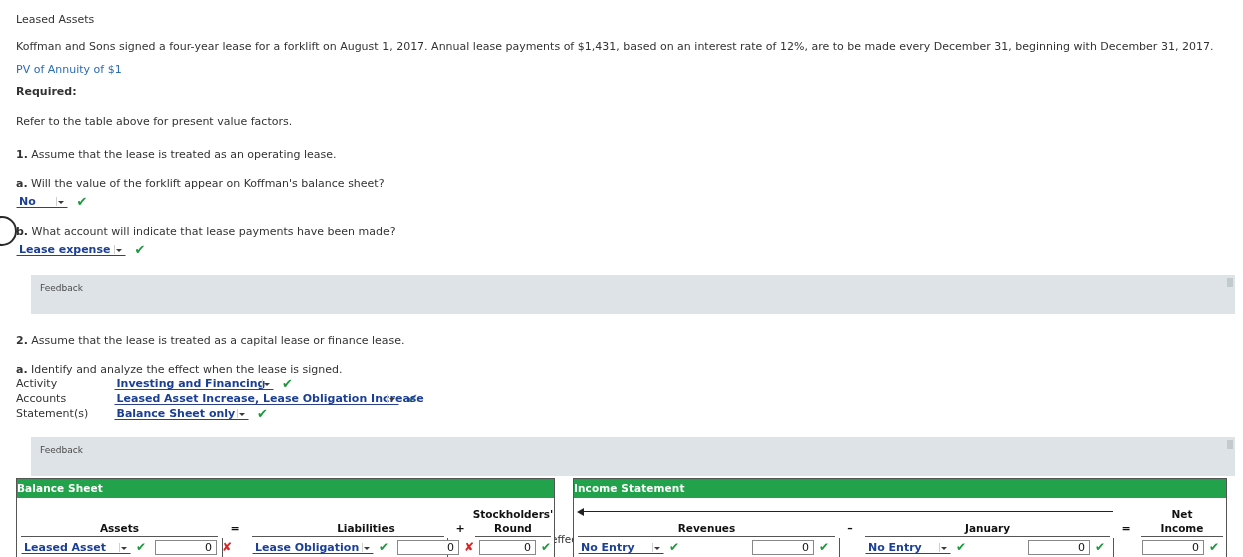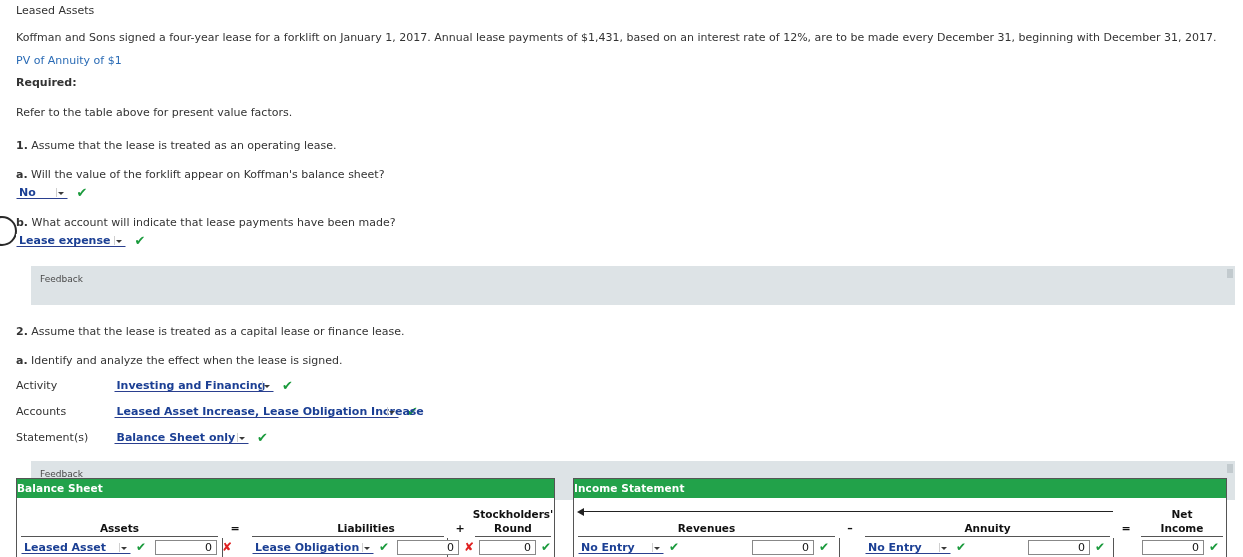--- a/index.html
+++ b/index.html
@@ -17,21 +17,21 @@
     overflow: hidden;
     position: relative;
   }
   .page { position: relative; width: 1243px; height: 557px; }
 
   .pad { padding-left: 16px; padding-right: 16px; }
 
   .title {
     font-size: 11px;
     color: #333;
-    padding-top: 4px;
+    padding-top: 13px;
     padding-bottom: 0;
   }
   .para {
     font-size: 11px;
     color: #333;
     margin-top: 14px;
     line-height: 14px;
   }
   .link {
     color: #2a6bb5;
@@ -129,21 +129,21 @@
     left: -13px;
     top: 216px;
     width: 26px;
     height: 26px;
     border: 2px solid #2a2a2a;
     border-radius: 50%;
     background: transparent;
   }
 
   
-  .arow { margin-top: 11px; height: 15px; }
+  .arow { height: 15px; }
   .arow .alab {
     display: inline-block;
     width: 94px;
     font-size: 11px;
     color: #333;
     vertical-align: middle;
   }
 
   
   .expl { margin-top: 40px; font-size: 10.5px; line-height: 14px; color: #333; }
@@ -232,21 +232,21 @@
 <body>
 
 <div class="page">
 
   <div class="cursor-circle"></div>
 
   <div class="pad">
 
     <div class="title">Leased Assets</div>
 
-    <div class="para">Koffman and Sons signed a four-year lease for a forklift on January 1, 2017. Annual lease payments of $1,431, based on an interest rate of 12%, are to be made every December 31, beginning with December 31, 2017.</div>
+    <div class="para">Koffman and Sons signed a four-year lease for a forklift on August 1, 2017. Annual lease payments of $1,431, based on an interest rate of 12%, are to be made every December 31, beginning with December 31, 2017.</div>
 
     <a class="link">PV of Annuity of $1</a>
 
     <div class="req">Required:</div>
 
     <div class="refer">Refer to the table above for present value factors.</div>
 
     <div class="qline">
       <b>1.</b>
       <span>Assume that the lease is treated as an operating lease.</span>
@@ -388,21 +388,21 @@
       <div class="greenbar">Income Statement</div>
       <div class="hdr">
         <div class="arrowhead" style="left:3px;top:10px;"></div>
         <div class="arrowline" style="left:9px;width:530px;top:13px;"></div>
 
         <div class="colhead" style="left:0;width:265px;top:24px;">Revenues</div>
         <div class="ul" style="left:4px;width:257px;top:38px;"></div>
 
         <div class="op" style="left:265px;width:22px;top:24px;">–</div>
 
-        <div class="colhead" style="left:287px;width:253px;top:24px;">Annuity</div>
+        <div class="colhead" style="left:287px;width:253px;top:24px;">January</div>
         <div class="ul" style="left:291px;width:245px;top:38px;"></div>
 
         <div class="op" style="left:540px;width:24px;top:24px;">=</div>
 
         <div class="colhead" style="left:564px;width:88px;top:10px;">Net</div>
         <div class="colhead" style="left:564px;width:88px;top:24px;">Income</div>
         <div class="ul" style="left:567px;width:82px;top:38px;"></div>
       </div>
 
       <div class="datarow">

